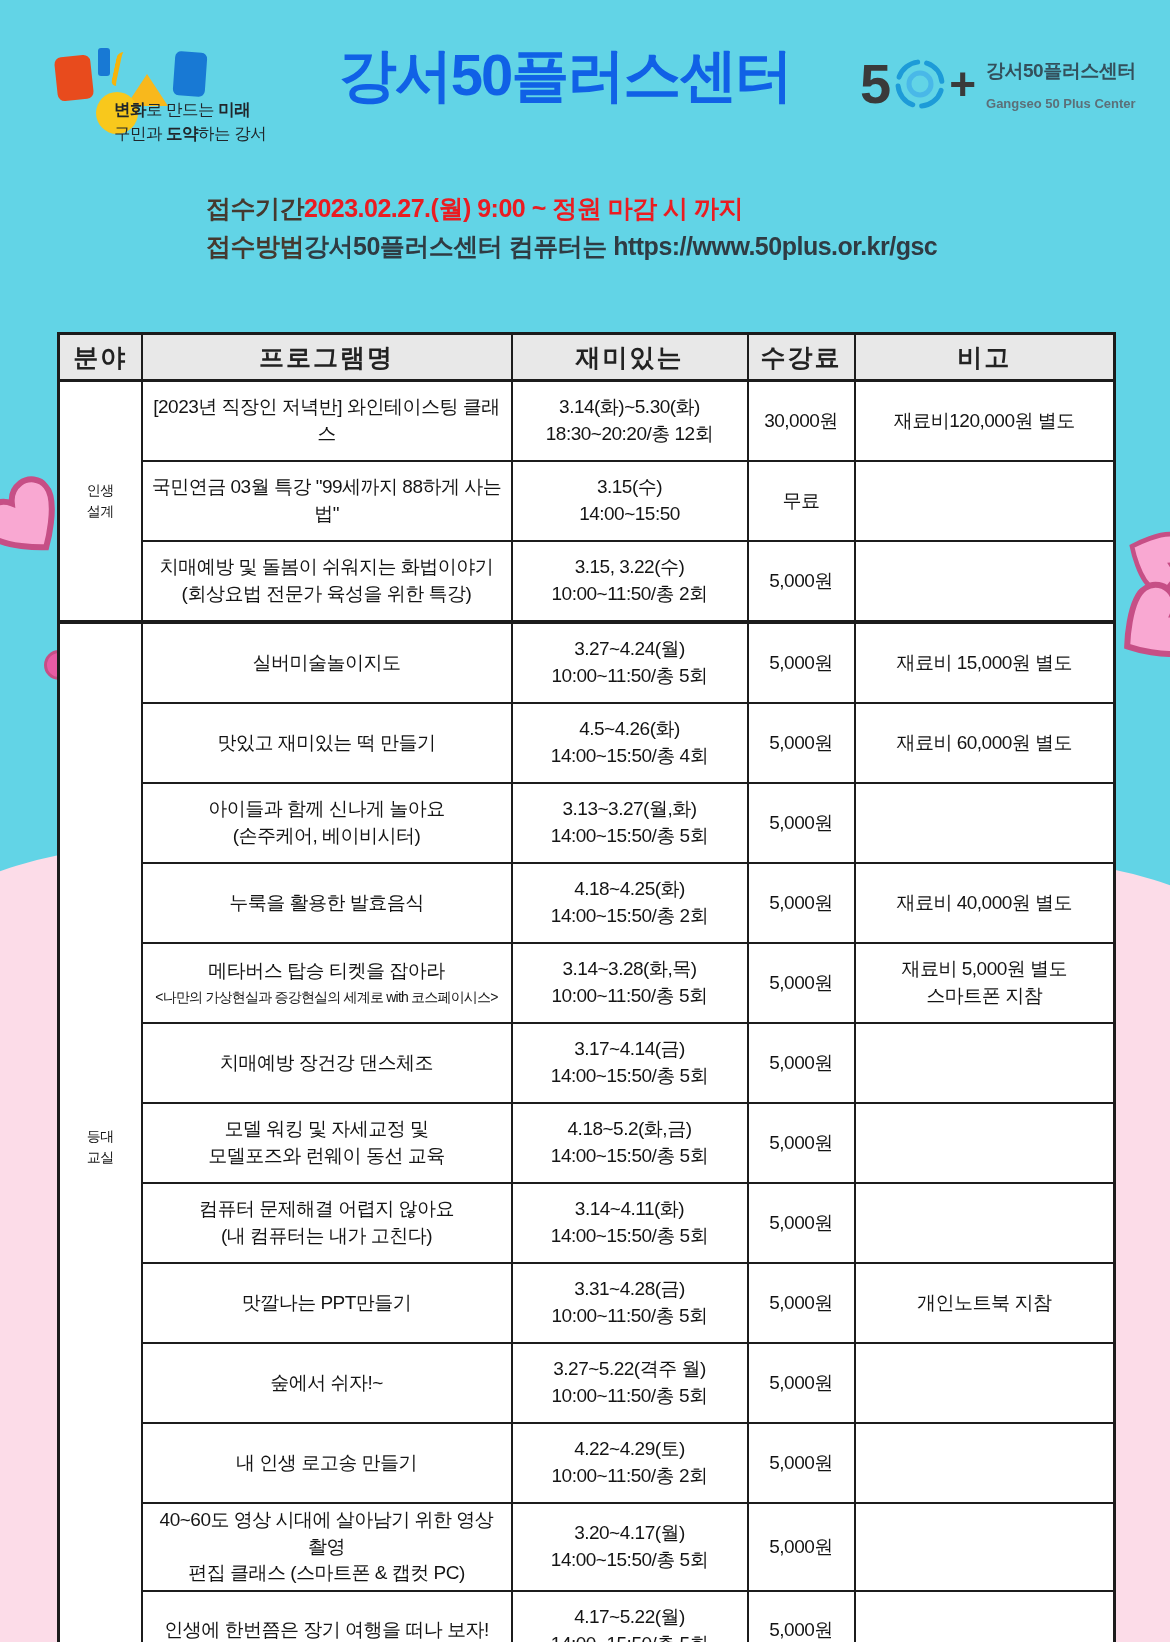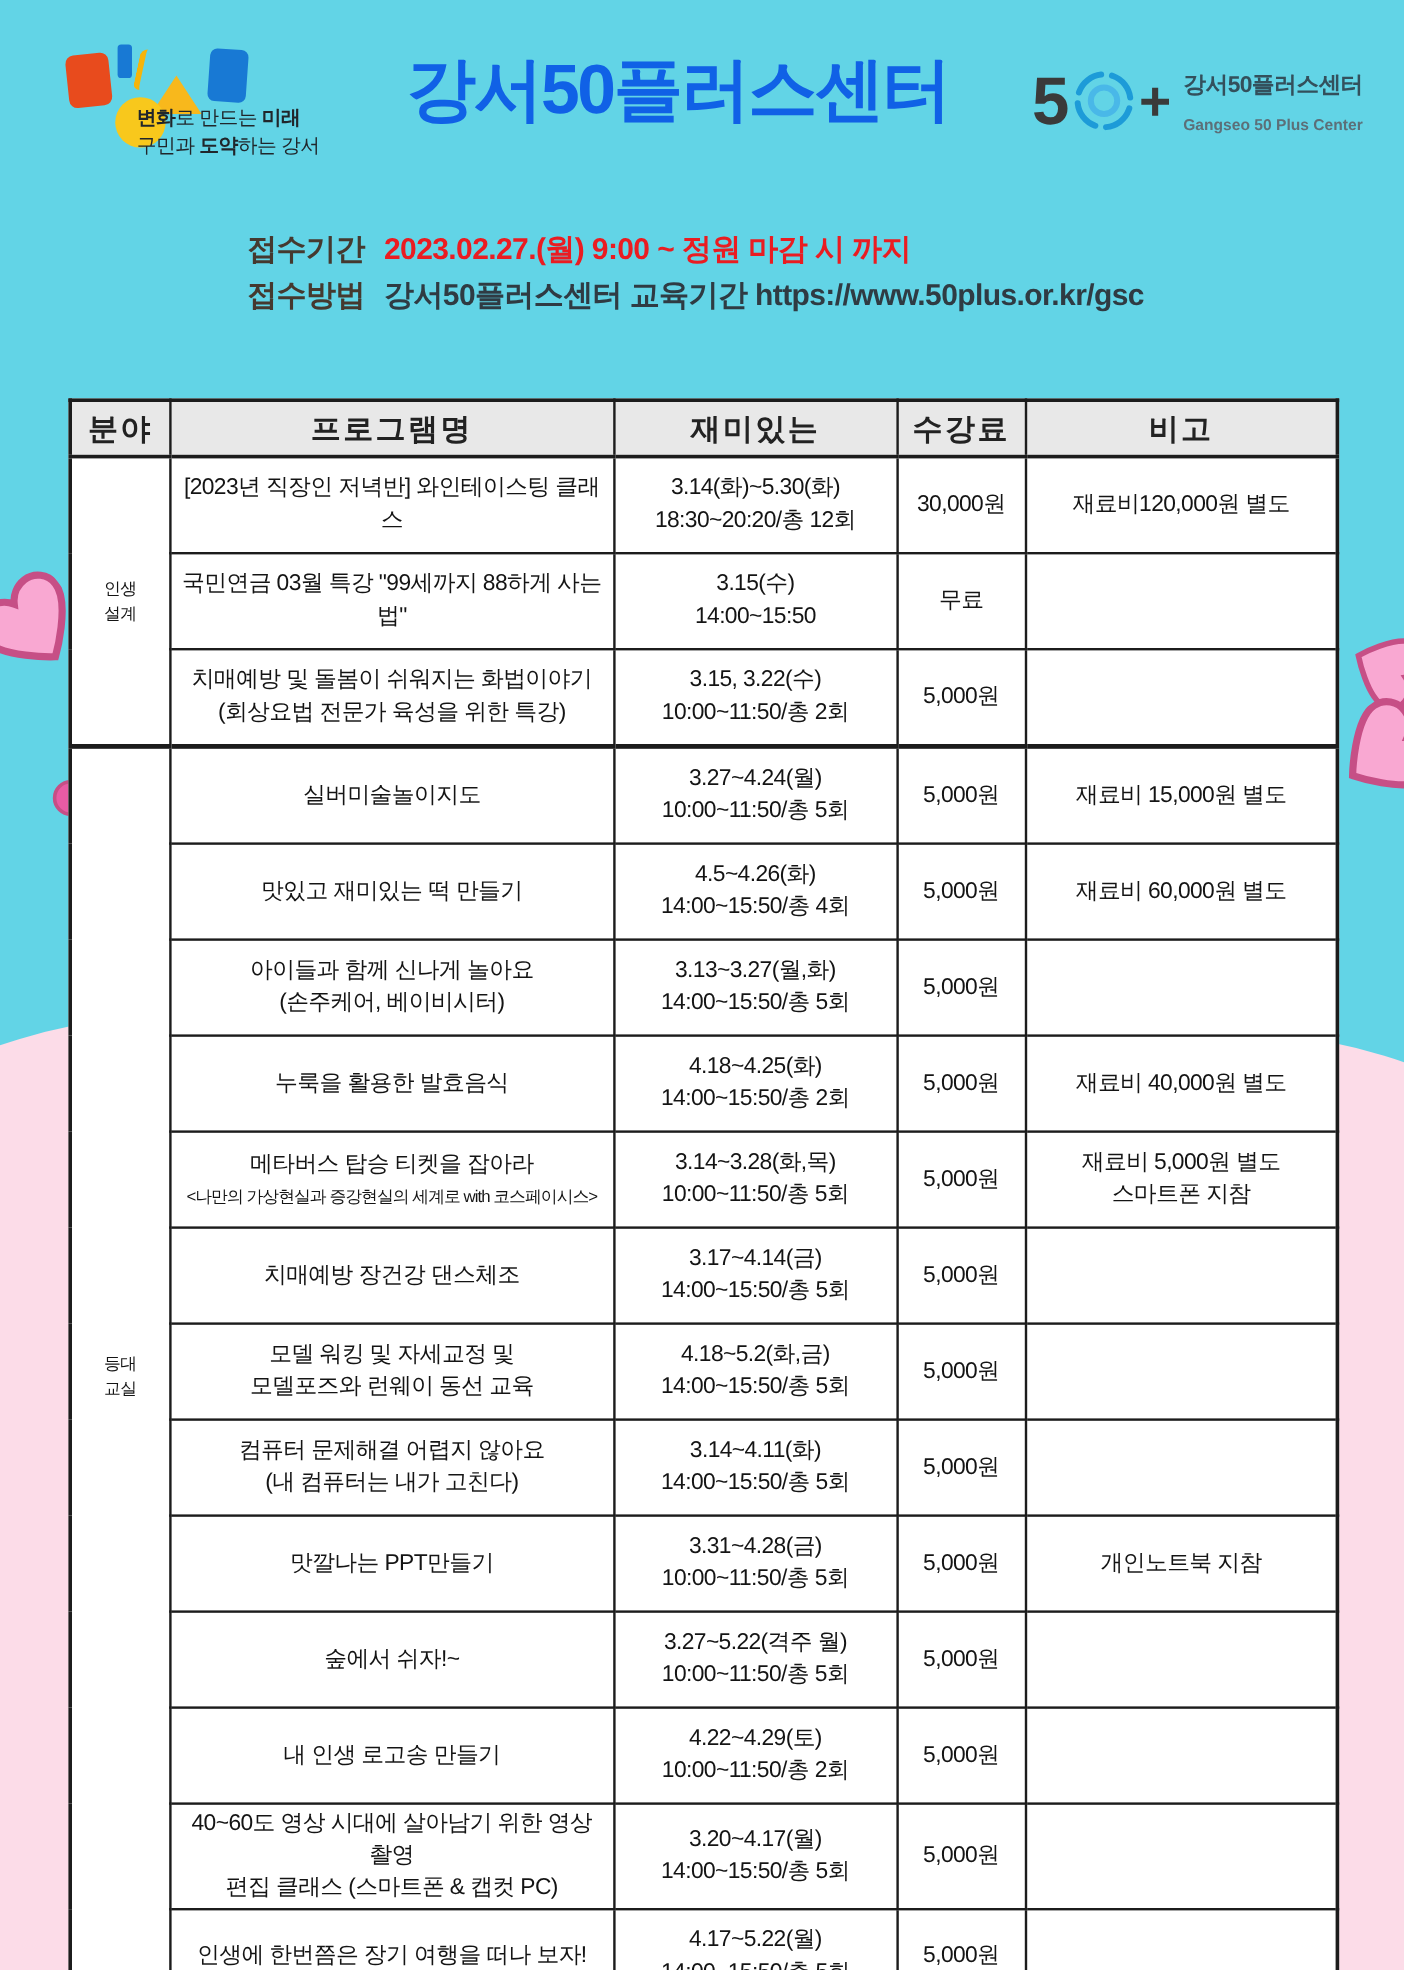--- a/index.html
+++ b/index.html
@@ -15,21 +15,21 @@
   .blob-right{width:920px;height:920px;right:-310px;top:860px;}
   .blob-fill{position:absolute;left:0;right:0;top:1310px;bottom:0;background:#fcdce8;z-index:0;}
   
   .deco{position:absolute;z-index:1;}
   .heart-a{left:-14px;top:484px;width:80px;transform:rotate(-38deg);}
   .heart-b{left:1124px;top:528px;width:62px;transform:rotate(115deg);}
   .heart-c{left:1114px;top:590px;width:80px;transform:rotate(55deg);}
   .dot-a{left:44px;top:650px;width:24px;height:24px;border-radius:50%;
          background:#e85ba4;border:3px solid #c64f86;}
   
-  .district-logo{position:absolute;left:52px;top:23px;width:230px;height:110px;z-index:2;text-decoration:underline;}
+  .district-logo{position:absolute;left:52px;top:34px;width:230px;height:110px;z-index:2;text-decoration:underline;}
   .shape{position:absolute;display:block;}
   .sh-orange{left:4px;top:22px;width:36px;height:44px;background:#e84b1d;border-radius:7px;transform:rotate(-6deg);}
   .sh-bluebar{left:46px;top:14px;width:12px;height:28px;background:#1879d4;border-radius:3px;}
   .sh-squiggle{left:62px;top:18px;width:7px;height:34px;border-left:5px solid #f6b40a;border-radius:6px;transform:skewX(-12deg);}
   .sh-tri{left:74px;top:40px;width:0;height:0;border-left:21px solid transparent;border-right:21px solid transparent;border-bottom:32px solid #f8b81c;}
   .sh-blue2{left:122px;top:18px;width:32px;height:44px;background:#1879d4;border-radius:6px;transform:rotate(4deg);}
   .sh-circle{left:44px;top:58px;width:42px;height:42px;background:#f8c81c;border-radius:50%;}
   .district-logo-text{position:absolute;left:62px;top:64px;width:200px;
      font-size:16.5px;line-height:1.45;color:#20262b;font-weight:500;letter-spacing:-0.5px;}
   .district-logo-text b{font-weight:800;}
@@ -41,21 +41,21 @@
   .center-logo{position:absolute;left:860px;top:56px;display:flex;align-items:center;z-index:2;}
   .center-logo .five{font-size:56px;font-weight:700;color:#3a3a3a;line-height:1;}
   .center-logo .mark{margin:0 2px;}
   .center-logo .plus{font-size:46px;font-weight:700;color:#3a3a3a;line-height:1;margin-right:10px;}
   .center-logo .txt .ko{font-size:19px;font-weight:700;color:#33505c;letter-spacing:-0.5px;}
   .center-logo .txt .en{font-size:13px;font-weight:700;color:#5c6f78;margin-top:12px;}
   
   .info{position:absolute;left:158px;top:196px;z-index:2;font-size:25px;line-height:1.0;}
   .info-row{display:flex;margin-bottom:13px;}
   .info-label{width:146px;font-weight:800;color:#45392f;letter-spacing:-0.5px;text-align:right;}
-  .info-value{color:#2f3b43;font-weight:600;letter-spacing:-0.5px;margin-left:16px;}
+  .info-value{color:#2f3b43;font-weight:600;letter-spacing:-0.5px;}
   .info-value.red{color:#ea1c21;}
   
   .ptable{position:absolute;left:57px;top:332px;width:1056px;z-index:2;
      border-collapse:collapse;table-layout:fixed;background:#fff;
      border:3px solid #1c1c1c;}
   .ptable th,.ptable td{border:2px solid #1c1c1c;text-align:center;vertical-align:middle;}
   .ptable thead th{background:#e8e8e8;font-size:25px;font-weight:700;height:42px;
      letter-spacing:2px;color:#222;border-bottom-width:3px;}
   .ptable td{font-size:19px;font-weight:500;height:72px;padding:3px 6px;line-height:1.4;
      letter-spacing:-0.5px;color:#141414;background:#fff;}
@@ -111,21 +111,21 @@
   </div>
 </div>
 
 <div class="info">
   <div class="info-row">
     <div class="info-label">접수기간</div>
     <div class="info-value red">2023.02.27.(월) 9:00 ~ 정원 마감 시 까지</div>
   </div>
   <div class="info-row">
     <div class="info-label">접수방법</div>
-    <div class="info-value">강서50플러스센터 교육기간  https://www.50plus.or.kr/gsc</div>
+    <div class="info-value">강서50플러스센터 컴퓨터는  https://www.50plus.or.kr/gsc</div>
   </div>
 </div>
 
 <table class="ptable">
   <colgroup>
     <col style="width:83px">
       <col style="width:370px">
       <col style="width:236px">
       <col style="width:107px">
       <col style="width:260px">

